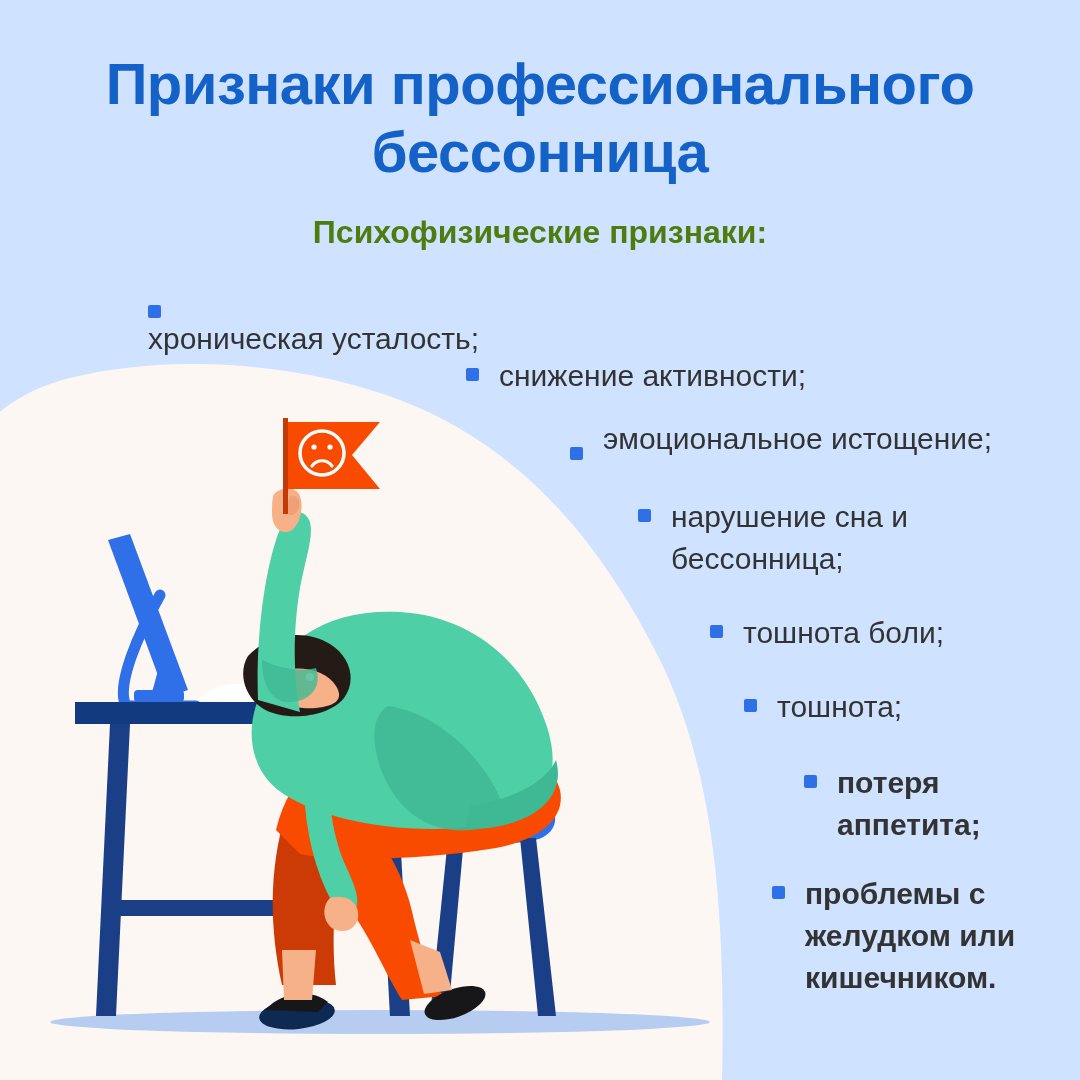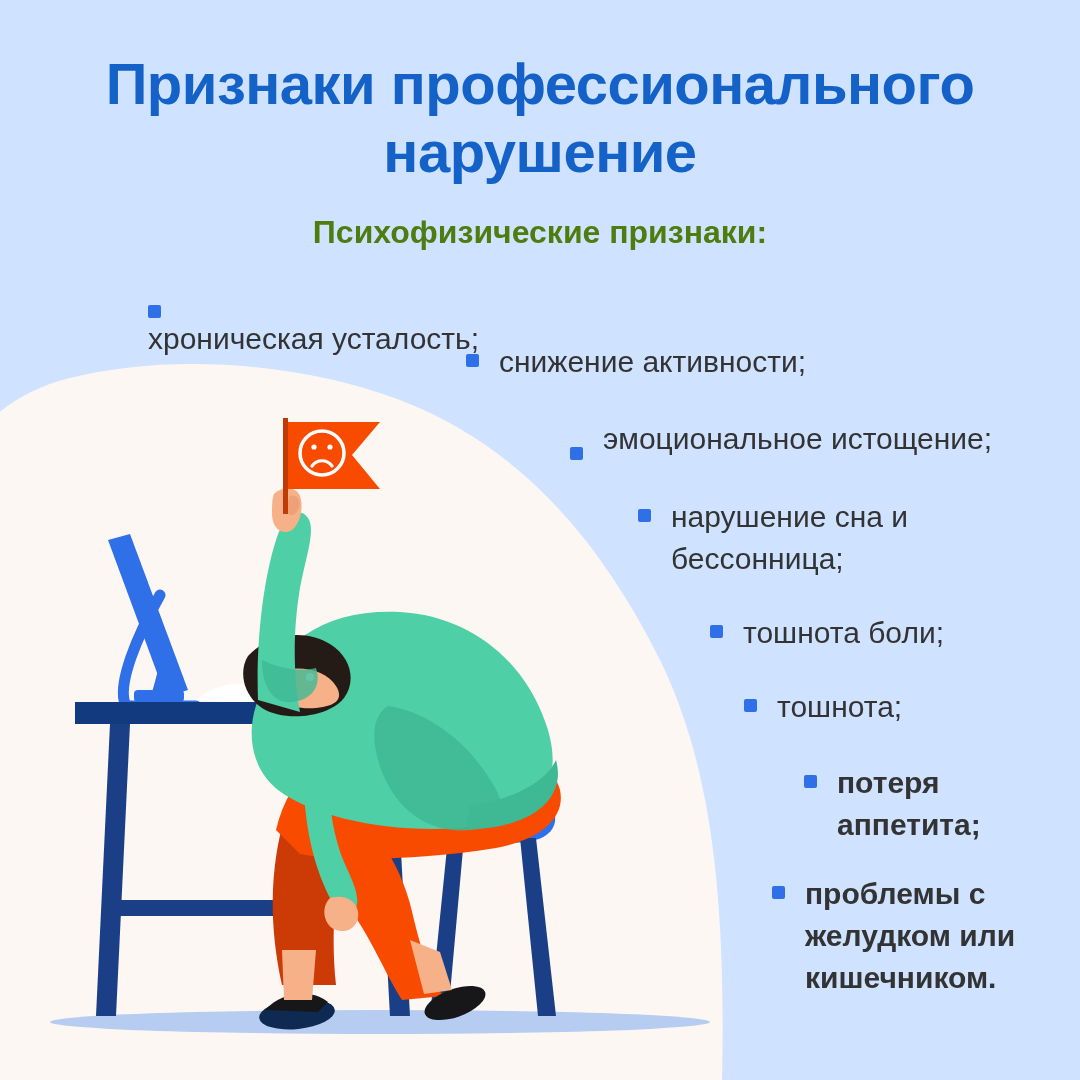--- a/index.html
+++ b/index.html
@@ -198,30 +198,30 @@
         <circle cx="322" cy="453" r="22" fill="none" stroke="#ffffff" stroke-width="3.5"></circle>
         <circle cx="314" cy="447" r="2.6" fill="#ffffff"></circle>
         <circle cx="330" cy="447" r="2.6" fill="#ffffff"></circle>
         <path d="M 312,466 C 317,459 327,459 332,466" fill="none" stroke="#ffffff" stroke-width="3.2" stroke-linecap="round"></path>
       </g>
     </g>
   </svg>
 
   <div id="content">
 
-    <div class="title">Признаки профессионального нарушение</div>
+    <div class="title">Признаки профессионального бессонница</div>
 
     <div class="subtitle">Психофизические признаки:</div>
 
     <ul class="bullet-list" id="symptom-list">
         <li class="bullet-item weight-normal" style="left: 148px; top: 292px; flex-direction: column;">
           <span class="bullet-square"></span>
           <span class="bullet-text">хроническая усталость;</span>
         </li>
-        <li class="bullet-item weight-normal" style="left: 466px; top: 341px;">
+        <li class="bullet-item weight-normal" style="left: 466px; top: 355px;">
           <span class="bullet-square"></span>
           <span class="bullet-text">снижение активности;</span>
         </li>
         <li class="bullet-item weight-normal" style="left: 570px; top: 418px; align-items: flex-end;">
           <span class="bullet-square"></span>
           <span class="bullet-text">эмоциональное истощение;</span>
         </li>
         <li class="bullet-item weight-normal" style="left: 638px; top: 496px;">
           <span class="bullet-square"></span>
           <span class="bullet-text">нарушение сна и

